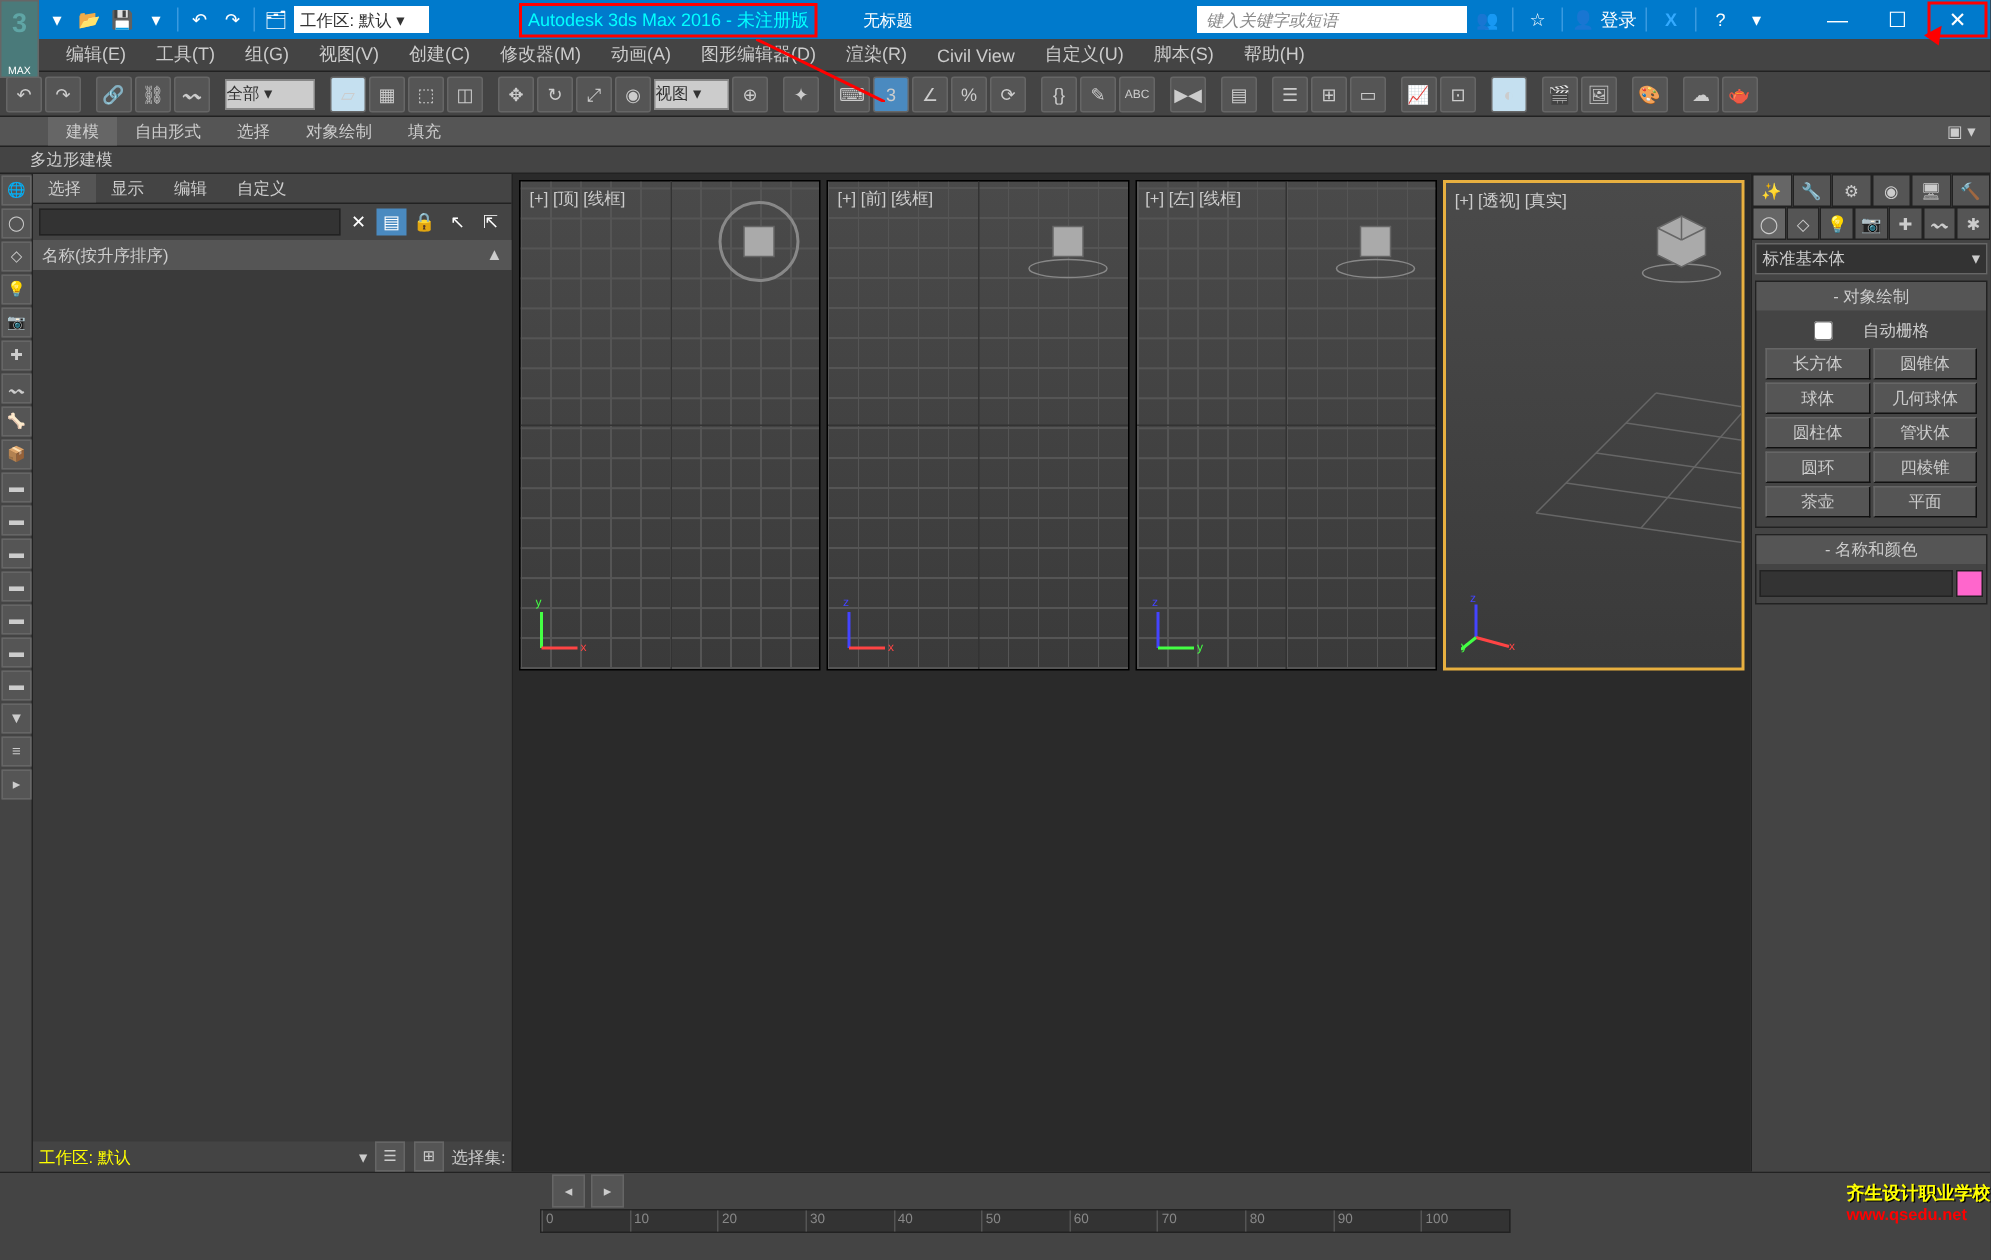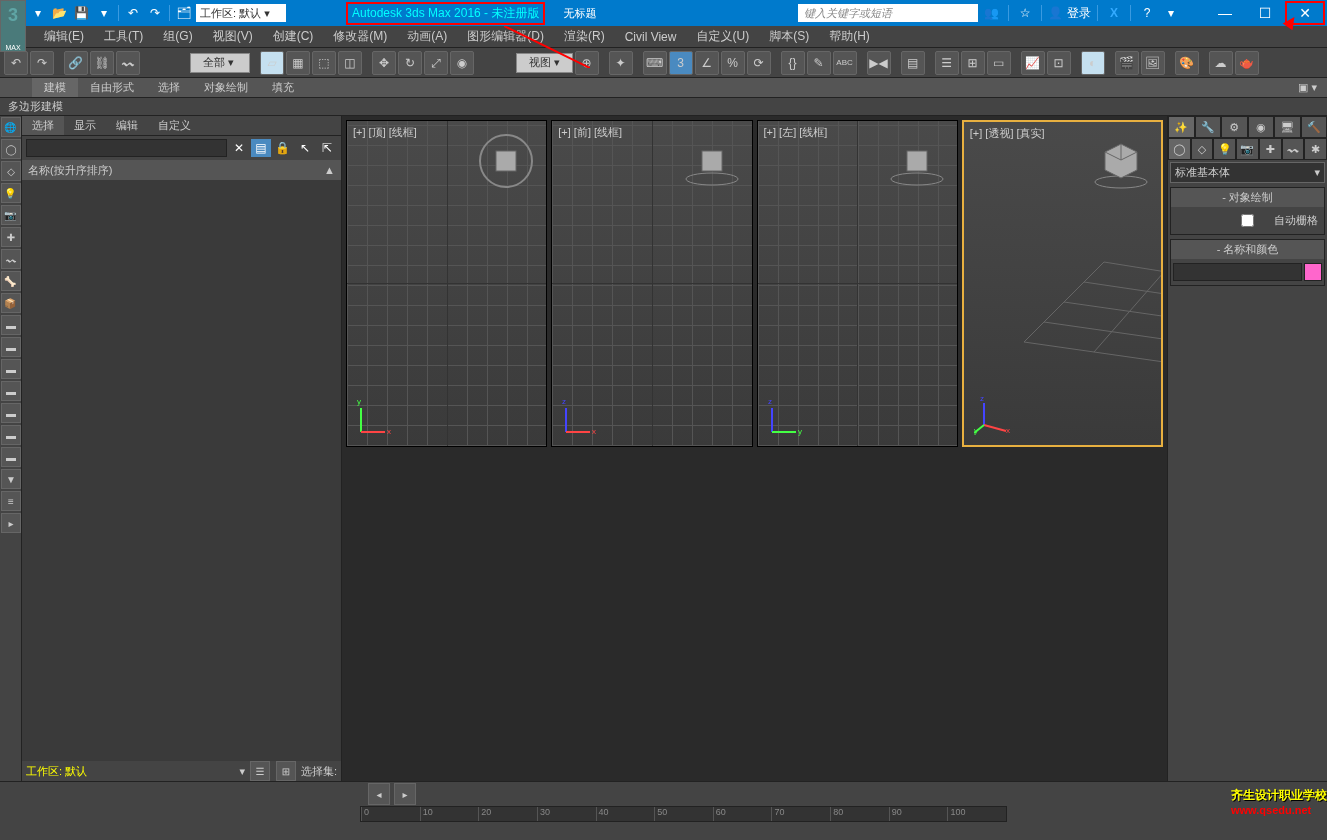--- a/index.html
+++ b/index.html
@@ -4,51 +4,51 @@
 <style>
 * { margin: 0; padding: 0; box-sizing: border-box; font-family: "Microsoft YaHei", Arial, sans-serif; }
 body { background: #3a3a3a; color: #ccc; width: 1327px; height: 840px; overflow: hidden; position: relative; }
 
 
 .titlebar { height: 26px; background: #007acc; display: flex; align-items: center; font-size: 11px; }
 .titlebar-left { display: flex; align-items: center; gap: 2px; padding-left: 28px; }
 .tb-ico { width: 20px; height: 18px; display: inline-flex; align-items: center; justify-content: center; color: #fff; font-size: 12px; cursor: pointer; }
 .tb-sep { border-left: 1px solid #3a9ae0; height: 16px; margin: 0 2px; }
 .workspace-dd { background: #fff; color: #333; padding: 1px 4px; font-size: 11px; height: 18px; display: flex; align-items: center; min-width: 90px; }
-.title-center { flex: 1; display: flex; align-items: center; justify-content: flex-start; padding-left: 60px; }
+.title-center { flex: 1; display: flex; align-items: center; justify-content: flex-start; padding-left: 60px; gap: 30px; }
 .title-highlight { border: 2px solid #ff0000; padding: 1px 4px; color: #0ff; font-size: 12px; }
-.title-untitled { color: #fff; margin-left: 18px; }
+.title-untitled { color: #fff; }
 .search-box { background: #fff; color: #888; padding: 1px 6px; font-size: 11px; width: 180px; height: 18px; display: flex; align-items: center; font-style: italic; }
 .titlebar-right { display: flex; align-items: center; gap: 4px; padding-right: 2px; margin-left: 16px; }
 .login-btn { color: #fff; font-size: 12px; display: flex; align-items: center; gap: 4px; }
 .win-controls { display: flex; margin-left: 20px; }
 .win-btn { width: 40px; height: 24px; display: flex; align-items: center; justify-content: center; color: #fff; font-size: 14px; cursor: pointer; }
 .win-close { border: 2px solid #ff0000; }
 
 
 .app-icon { position: absolute; top: 0; left: 0; width: 26px; height: 52px; background: #4a7a7a; display: flex; flex-direction: column; align-items: center; justify-content: flex-end; font-size: 7px; color: #fff; z-index: 10; border: 1px solid #666; }
 .app-icon .three { font-size: 18px; font-weight: bold; color: #5fa5a5; position: absolute; top: 4px; }
 
 
 .menubar { height: 22px; background: #444; display: flex; align-items: center; padding-left: 40px; font-size: 12px; gap: 12px; border-bottom: 1px solid #222; }
 .menu-item { color: #ccc; cursor: pointer; padding: 2px 4px; }
 
 
 .toolbar { height: 30px; background: #444; display: flex; align-items: center; padding-left: 4px; gap: 2px; border-bottom: 1px solid #222; }
 .tbtn { width: 24px; height: 24px; background: #555; border: 1px solid #666; display: inline-flex; align-items: center; justify-content: center; cursor: pointer; font-size: 12px; color: #ccc; border-radius: 2px; }
 .tsep { width: 6px; }
-.tb-dd { background: #ccc; color: #333; font-size: 11px; padding: 1px 12px; height: 20px; display: flex; align-items: center; border: 1px solid #888; margin-left: 40px; }
+.tb-dd { background: #ccc; color: #333; font-size: 11px; padding: 1px 0; height: 20px; display: flex; align-items: center; border: 1px solid #888; }
 
 
 .ribbon { height: 20px; background: #555; display: flex; align-items: center; font-size: 11px; border-bottom: 1px solid #222; }
 .ribbon-tab { padding: 2px 12px; color: #ccc; cursor: pointer; }
 .ribbon-tab.active { background: #666; margin-left: 32px; }
 .ribbon-arrow { margin-left: auto; padding-right: 10px; cursor: pointer; }
 
-.ribbon-sub { height: 18px; background: #444; display: flex; align-items: center; padding-left: 8px; font-size: 11px; border-bottom: 1px solid #222; }
+.ribbon-sub { height: 18px; background: #444; display: flex; align-items: center; padding-left: 20px; font-size: 11px; border-bottom: 1px solid #222; }
 
 
 .main { display: flex; height: calc(100% - 175px); }
 
 
 .left-sidebar { width: 22px; background: #444; display: flex; flex-direction: column; border-right: 1px solid #222; }
 .ls-btn { width: 20px; height: 20px; background: #555; margin: 1px; border: 1px solid #666; cursor: pointer; display: flex; align-items: center; justify-content: center; font-size: 10px; }
 
 
 .scene-explorer { width: 320px; background: #444; border-right: 1px solid #222; display: flex; flex-direction: column; }
@@ -73,21 +73,21 @@
 
 .cmd-panel { width: 160px; background: #444; border-left: 1px solid #222; display: flex; flex-direction: column; font-size: 11px; }
 .cmd-tabs { height: 22px; display: flex; }
 .cmd-tab { flex: 1; background: #555; border: 1px solid #222; cursor: pointer; display: flex; align-items: center; justify-content: center; }
 .cmd-tab.active { background: #666; }
 .cmd-subtabs { height: 22px; display: flex; }
 .cmd-dd { background: #333; color: #ccc; padding: 2px 4px; margin: 2px; border: 1px solid #666; display: flex; justify-content: space-between; align-items: center; }
 .rollout { border: 1px solid #222; margin: 2px; }
 .rollout-hdr { background: #555; padding: 2px 6px; text-align: center; cursor: pointer; }
 .rollout-body { padding: 4px; }
-.auto-grid { display: flex; align-items: center; justify-content: flex-end; gap: 20px; padding: 2px; }
+.auto-grid { display: flex; align-items: center; justify-content: center; gap: 20px; padding: 2px; }
 .obj-grid { display: grid; grid-template-columns: 1fr 1fr; gap: 2px; padding: 2px; }
 .obj-btn { background: #555; border: 1px outset #666; padding: 2px; text-align: center; cursor: pointer; font-size: 11px; }
 .name-color { display: flex; padding: 4px 2px; gap: 2px; }
 .name-input { flex: 1; background: #333; border: 1px solid #222; height: 18px; }
 .color-swatch { width: 18px; height: 18px; background: #ff66cc; border: 1px solid #222; }
 
 
 .timeline-area { height: 60px; background: #444; border-top: 1px solid #222; }
 .time-slider { height: 24px; display: flex; align-items: center; padding: 0 4px; gap: 4px; }
 .slider-track { flex: 1; height: 16px; background: #333; border: 1px solid #222; position: relative; }
@@ -420,20 +420,32 @@
       <span>标准基本体</span>
         <span>▾</span>
     </div>
     <div class="rollout">
       <div class="rollout-hdr">- <span>对象绘制</span></div>
       <div class="rollout-body">
         <div class="auto-grid">
           <input type="checkbox" style="">
           <span>自动栅格</span>
         </div>
+        <div class="obj-grid">
+          <span class="obj-btn">长方体</span>
+          <span class="obj-btn">圆锥体</span>
+          <span class="obj-btn">球体</span>
+          <span class="obj-btn">几何球体</span>
+          <span class="obj-btn">圆柱体</span>
+          <span class="obj-btn">管状体</span>
+          <span class="obj-btn">圆环</span>
+          <span class="obj-btn">四棱锥</span>
+          <span class="obj-btn">茶壶</span>
+          <span class="obj-btn">平面</span>
+        </div>
       </div>
     </div>
     <div class="rollout">
       <div class="rollout-hdr">- <span>名称和颜色</span></div>
       <div class="name-color">
         <div class="name-input"></div>
         <div class="color-swatch"></div>
       </div>
     </div>
   </div>

